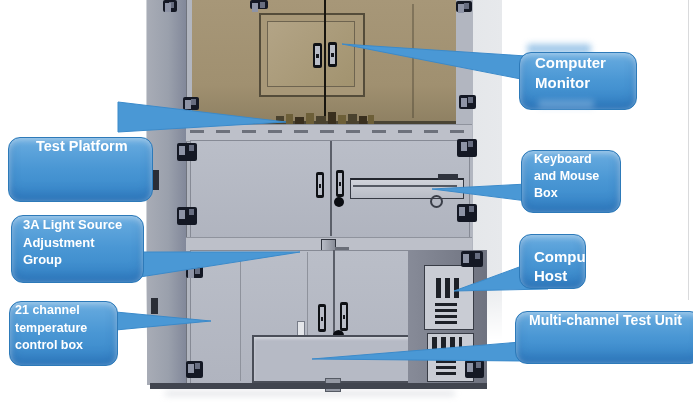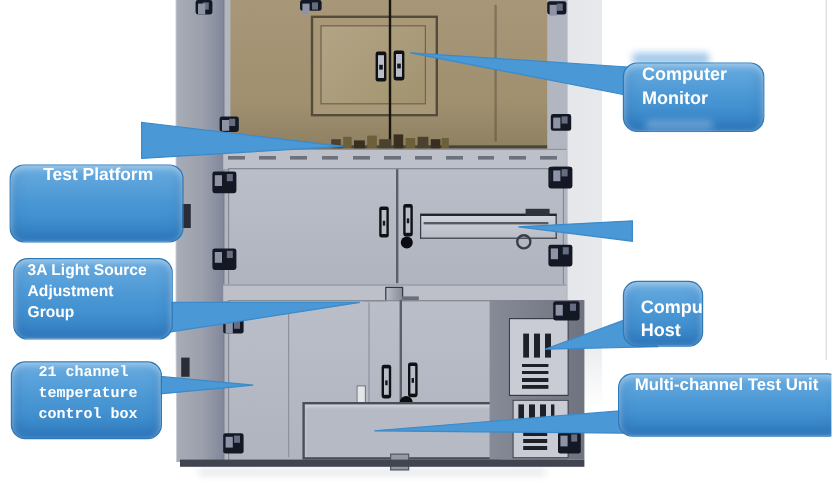--- a/index.html
+++ b/index.html
@@ -39,21 +39,21 @@
            background:linear-gradient(180deg,#69ace0 0%,#4a97d4 48%,#3585c8 100%);
            border:1px solid #2d7ab9;border-radius:12px;color:#ffffff;font-weight:bold;
            box-shadow:inset 0 2px 6px rgba(255,255,255,.45), inset 0 -7px 12px rgba(18,70,140,.28);}
   .callout span{white-space:pre-line;}
   #co-computer-monitor{left:519px;top:52px;width:101px;height:56px;font-size:15px;line-height:20px;padding-left:15px;}
   #co-test-platform{left:8px;top:93px;width:116px;height:63px;font-size:14.5px;padding-left:27px;margin-top:44px;}
   #co-keyboard-mouse{left:521px;top:150px;width:86px;height:61px;font-size:12.5px;line-height:17px;padding-left:12px;}
   #co-light-source{left:11px;top:215px;width:120px;height:66px;font-size:13px;line-height:17.5px;padding-left:11px;}
   #co-comput-host{left:519px;top:234px;width:67px;height:55px;font-size:15px;line-height:19px;padding-left:14px;
                   align-items:flex-end;padding-bottom:3px;overflow:hidden;box-sizing:border-box;}
-  #co-temp-box{left:9px;top:301px;width:102px;height:63px;font-size:12.5px;line-height:17.5px;padding-left:22px;font-family:Liberation Mono, monospace;}
+  #co-temp-box{left:9px;top:301px;width:102px;height:63px;font-size:12.5px;line-height:17.5px;padding-left:5px;}
   #co-multi-channel{left:515px;top:311px;width:172px;height:51px;font-size:14px;padding-left:13px;}
 </style>
 </head>
 <body>
 
 <div class="stage">
 
   <div class="part backdrop" style="left:146px;top:0;width:356px;height:340px;"></div>
 
   <div class="part smudge" style="left:165px;top:391px;width:290px;height:5px;background:#e2e4e8;"></div>
@@ -154,20 +154,25 @@
     <polygon points="521,342 521,361 312,359" fill="#4a98d5" stroke="#3b8aca" stroke-width="1"></polygon>
   </svg>
 
   <div class="callout" id="co-computer-monitor">
     <span>Computer
 Monitor</span>
   </div>
   <div class="callout" id="co-test-platform">
     <span>Test Platform</span>
   </div>
+  <div class="callout" id="co-keyboard-mouse">
+    <span>Keyboard
+and Mouse
+Box</span>
+  </div>
   <div class="callout" id="co-light-source">
     <span>3A Light Source
 Adjustment
 Group</span>
   </div>
   <div class="callout" id="co-comput-host">
     <span>Comput
 Host</span>
   </div>
   <div class="callout" id="co-temp-box">

